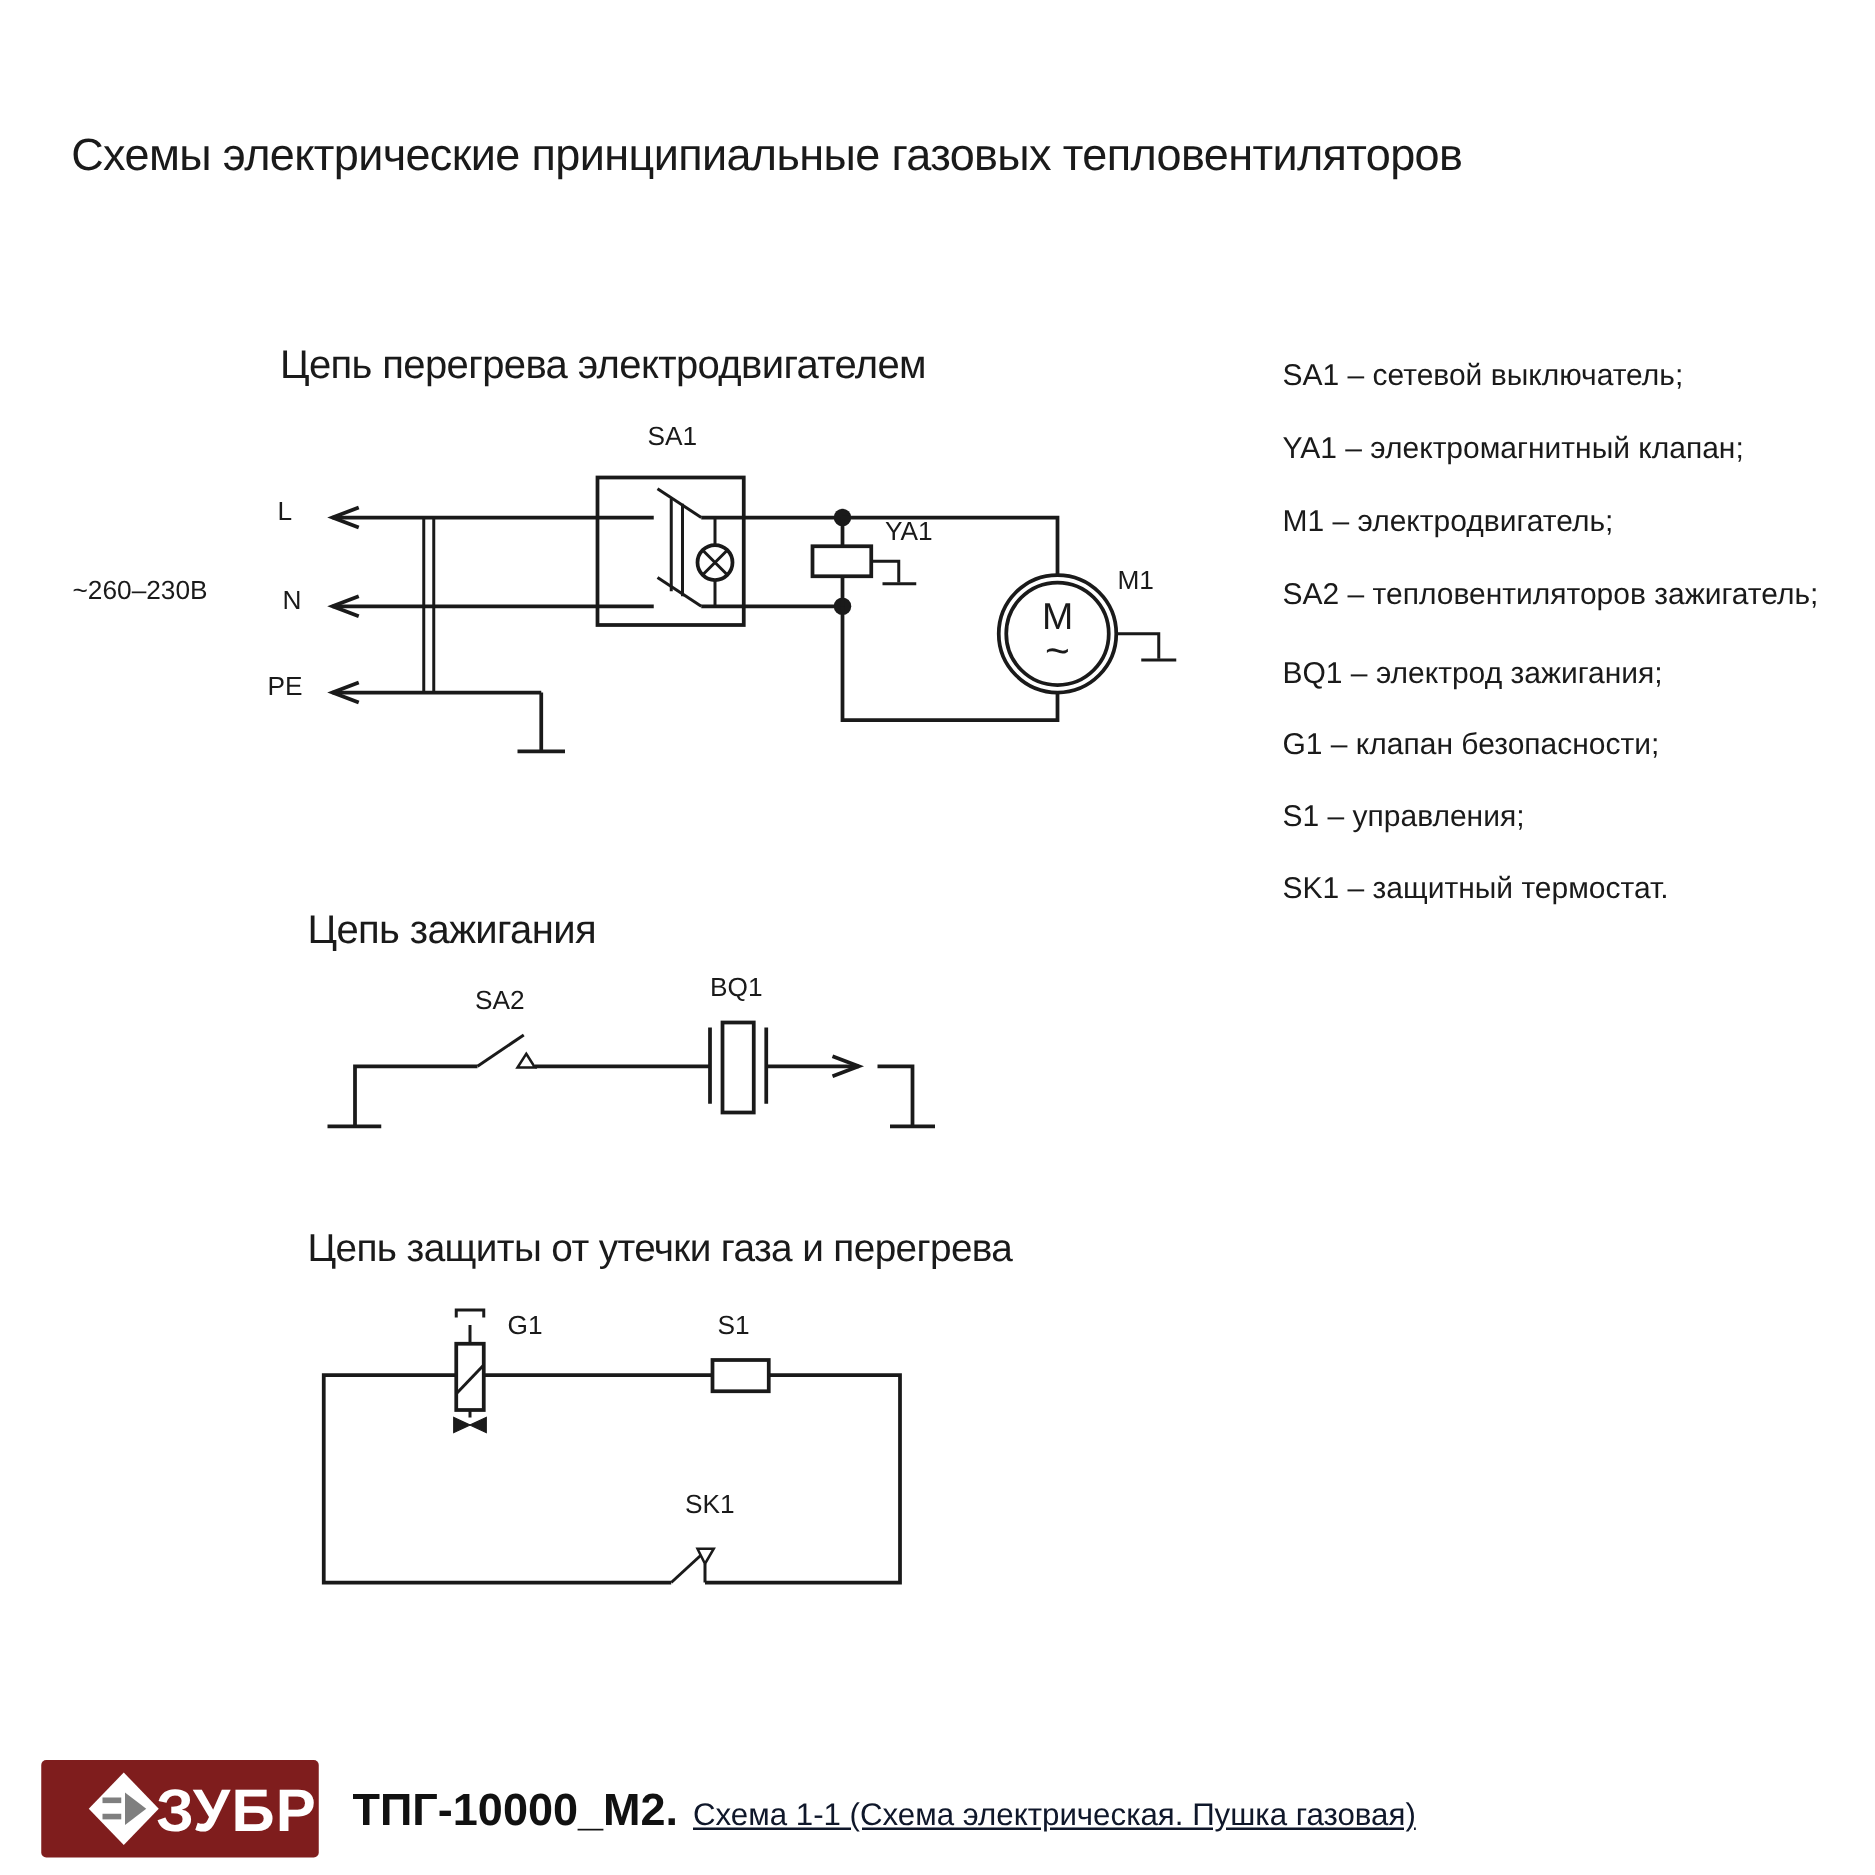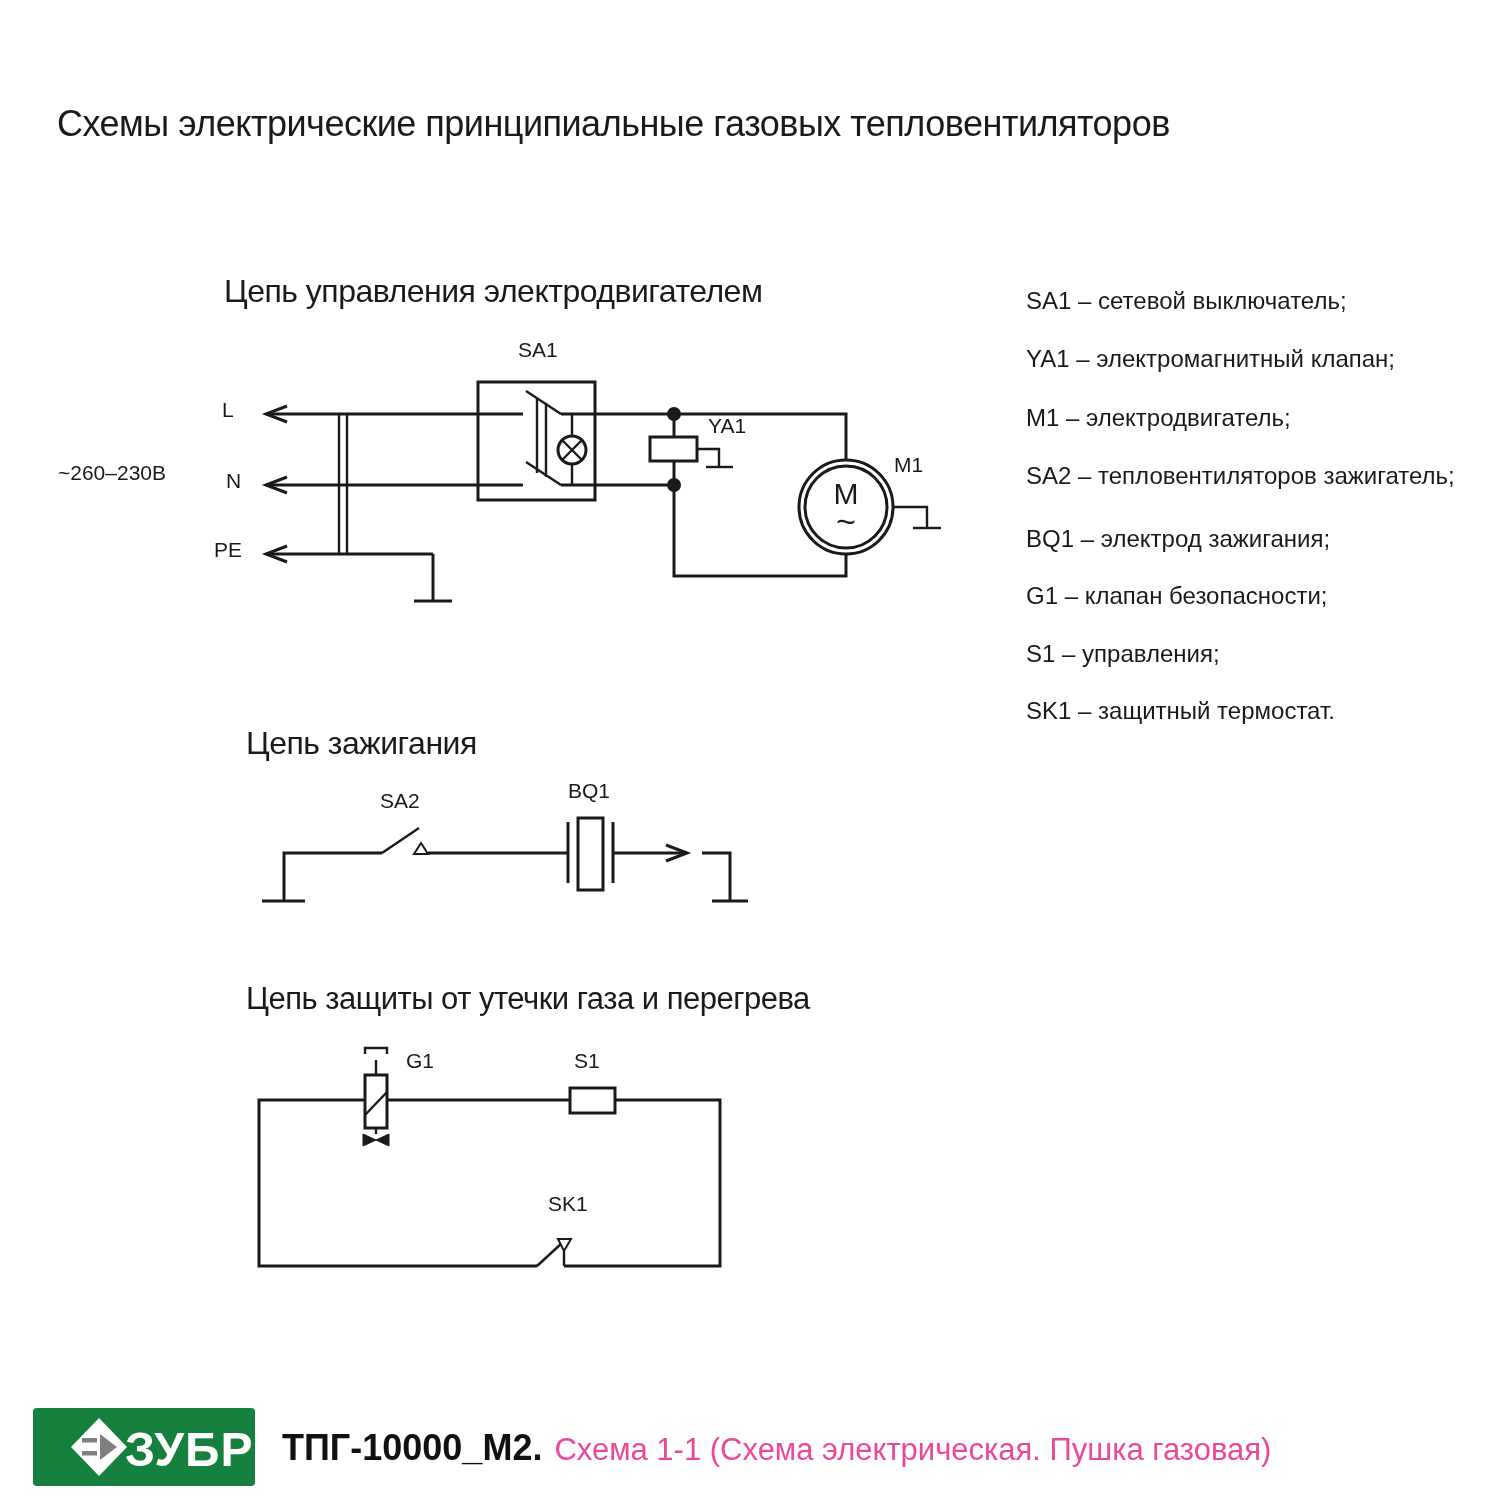--- a/index.html
+++ b/index.html
@@ -30,30 +30,30 @@
   .motor-tilde{left:846px;top:503px;font-size:34px;transform:translateX(-50%);}
   .legend-item{left:1026px;font-size:24px;}
   .wiring{position:absolute;left:0;top:0;}
   .wiring path,.wiring line,.wiring rect,.wiring circle{fill:none;stroke:#1a1a1a;stroke-width:3;}
   .wiring .thin{stroke-width:2.4;}
   .wiring .dot{fill:#1a1a1a;stroke:none;}
   .wiring .open-tri{fill:#ffffff;stroke:#1a1a1a;stroke-width:2;}
   .wiring .blk{fill:#1a1a1a;stroke:#1a1a1a;stroke-width:1;}
   .footer-logo{
     position:absolute;left:33px;top:1408px;width:222px;height:78px;
-    background:#15803d;border-radius:4px;
+    background:#7f1d1d;border-radius:4px;
   }
   .brand{
     position:absolute;left:92px;top:14px;font-size:48px;font-weight:bold;color:#ffffff;
     letter-spacing:1px;font-family:"Liberation Sans", sans-serif;white-space:nowrap;
   }
   .logo-mark{position:absolute;left:36px;top:0;}
   .footer-line{position:absolute;left:282px;top:1427px;display:flex;align-items:baseline;gap:12px;white-space:nowrap;justify-content:center;}
   .footer-model{font-size:36px;font-weight:bold;color:#111111;}
-  .footer-caption{font-size:31px;color:#ec4899;}
+  .footer-caption{font-size:25px;color:#0f172a;text-decoration:underline;}
 </style>
 </head>
 <body>
 
 <svg class="wiring" width="1500" height="1500" viewBox="0 0 1500 1500">
 
   <g>
 
     <g>
       <path d="M266 414 H478"></path>
@@ -166,21 +166,21 @@
     <g>
       <path class="thin" d="M537 1266 L562 1243"></path>
       <polygon class="open-tri" points="558,1239 571,1239 564,1251"></polygon>
       <path class="thin" d="M564 1251 V1266"></path>
     </g>
   </g>
 </svg>
 
 <div class="t page-title">Схемы электрические принципиальные газовых тепловентиляторов</div>
 
-<div class="t sec-title c1-title">Цепь управления электродвигателем</div>
+<div class="t sec-title c1-title">Цепь перегрева электродвигателем</div>
 <div class="t comp voltage">~260–230В</div>
 <div class="t comp lab-l">L</div>
 <div class="t comp lab-n">N</div>
 <div class="t comp lab-pe">PE</div>
 <div class="t comp lab-sa1">SA1</div>
 <div class="t comp lab-ya1">YA1</div>
 <div class="t comp lab-m1">M1</div>
 <div class="t motor-m">M</div>
 <div class="t motor-tilde">~</div>
 

